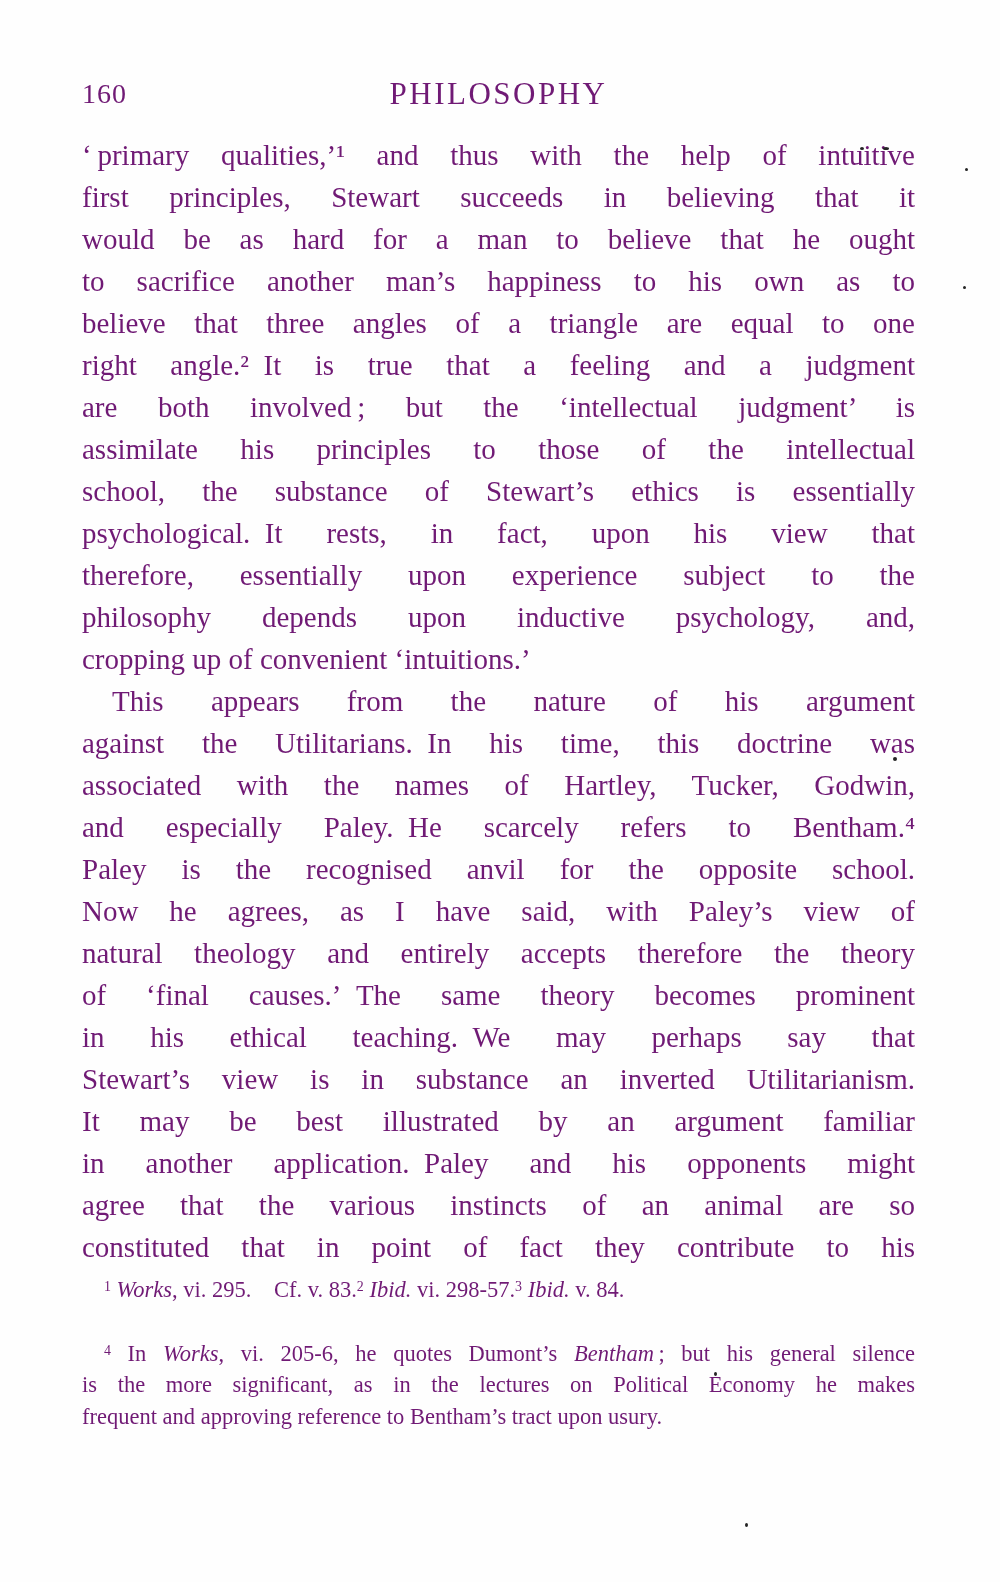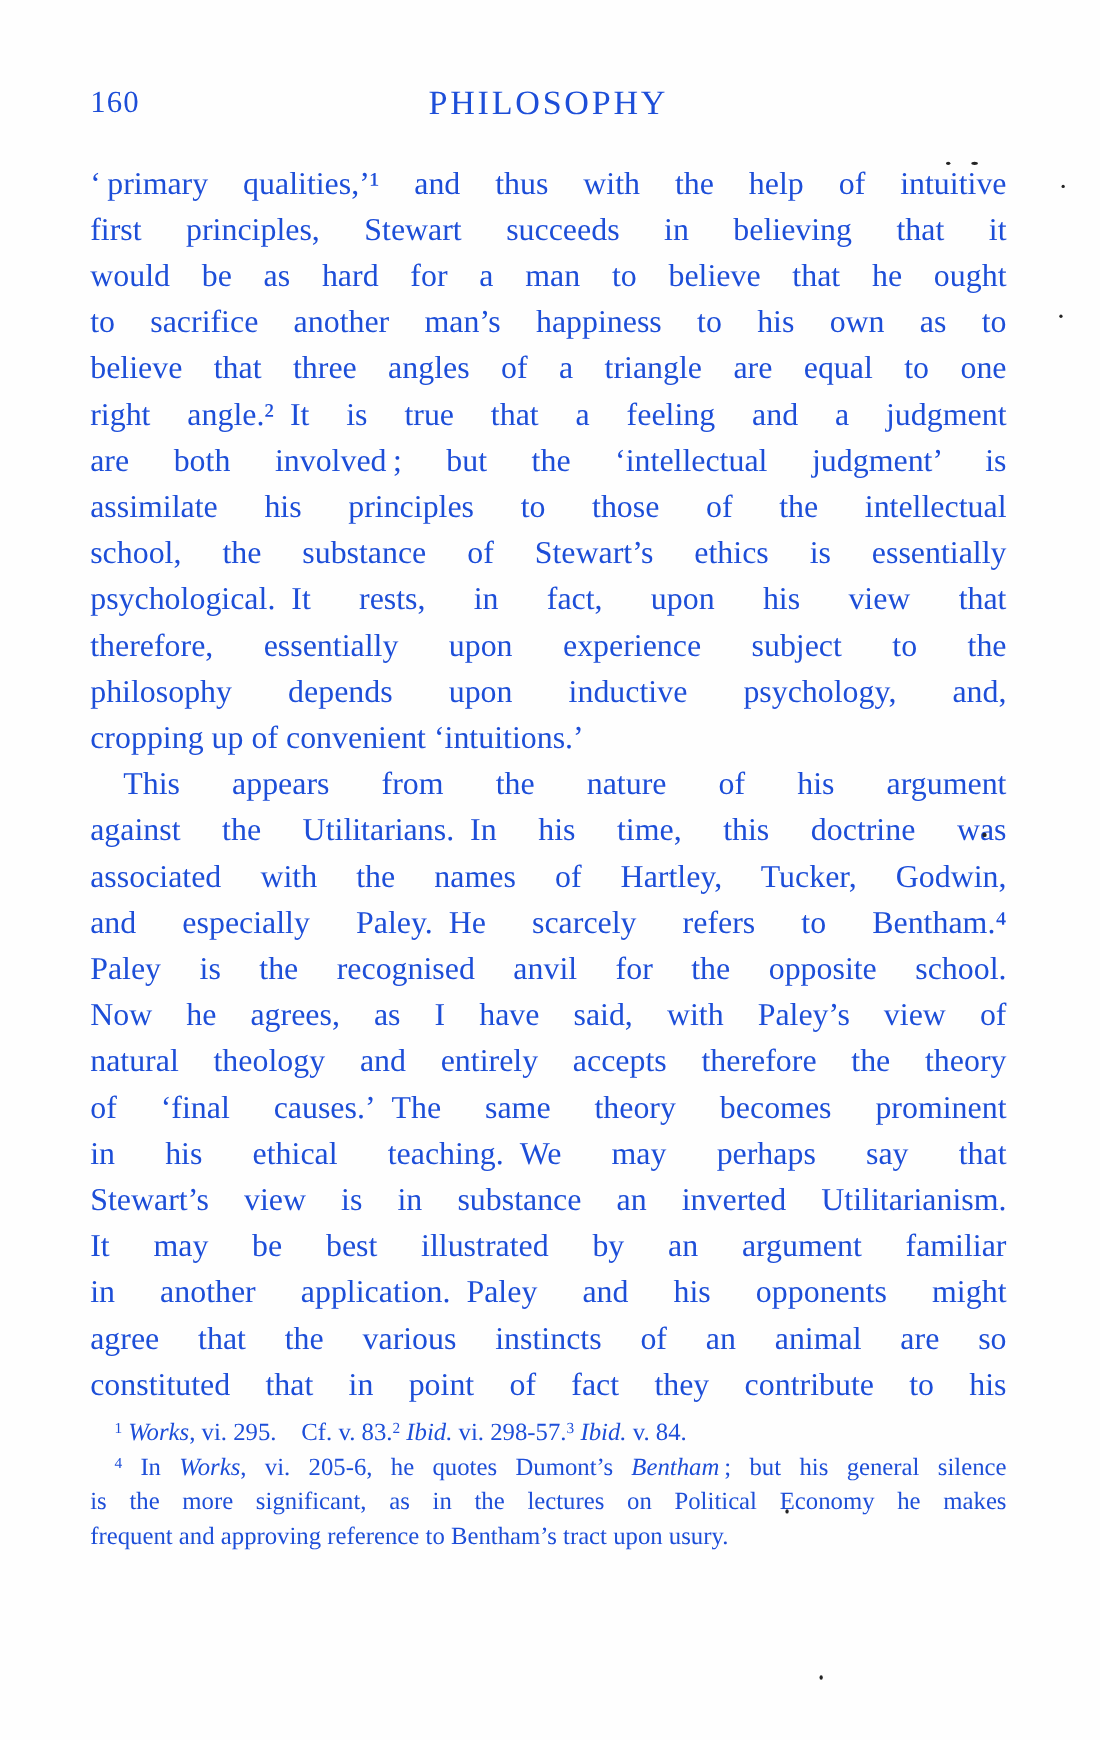--- a/index.html
+++ b/index.html
@@ -1,21 +1,21 @@
 <!DOCTYPE html>
 <html><head>
 <meta charset="utf-8">
 <style>
   html, body { margin: 0; padding: 0; background: #ffffff; }
   .page {
     position: relative;
     width: 1000px;
     height: 1582px;
     background: #fefefe;
-    color: #1d4ed8;
+    color: #701a75;
     font-family: "Liberation Serif", "DejaVu Serif", serif;
     overflow: hidden;
   }
   .content {
     position: absolute;
     left: 82px;
     top: 76px;
     width: 833px;
   }
   .header-row {
@@ -32,41 +32,41 @@
   .running-head {
     position: absolute;
     left: 0;
     right: 0;
     top: 0;
     text-align: center;
     font-size: 31px;
     letter-spacing: 2.5px;
   }
   .body-text {
-    margin-top: 32px;
+    margin-top: 20px;
     font-size: 29px;
     line-height: 42px;
     font-family: Liberation Serif, serif;
   }
   .line {
     text-align: justify;
     text-align-last: justify;
   }
   .line.last { text-align-last: left; }
   .line.indent { padding-left: 30px; }
   .footnotes {
     margin-top: 6px;
     font-size: 22.5px;
     line-height: 31.5px;
   }
   .fn-row {
     display: flex;
     padding-left: 22px;
   }
-  .fn-para .line.fnl1 { padding-left: 22px; }
+  .fn-para .line.fnl1 { padding-left: 22px; margin-top: 32px; }
   sup {
     font-size: 0.62em;
     line-height: 0;
     vertical-align: 0.45em;
   }
   i { font-style: italic; }
   .speck {
     position: absolute;
     background: #242424;
     border-radius: 50%;

